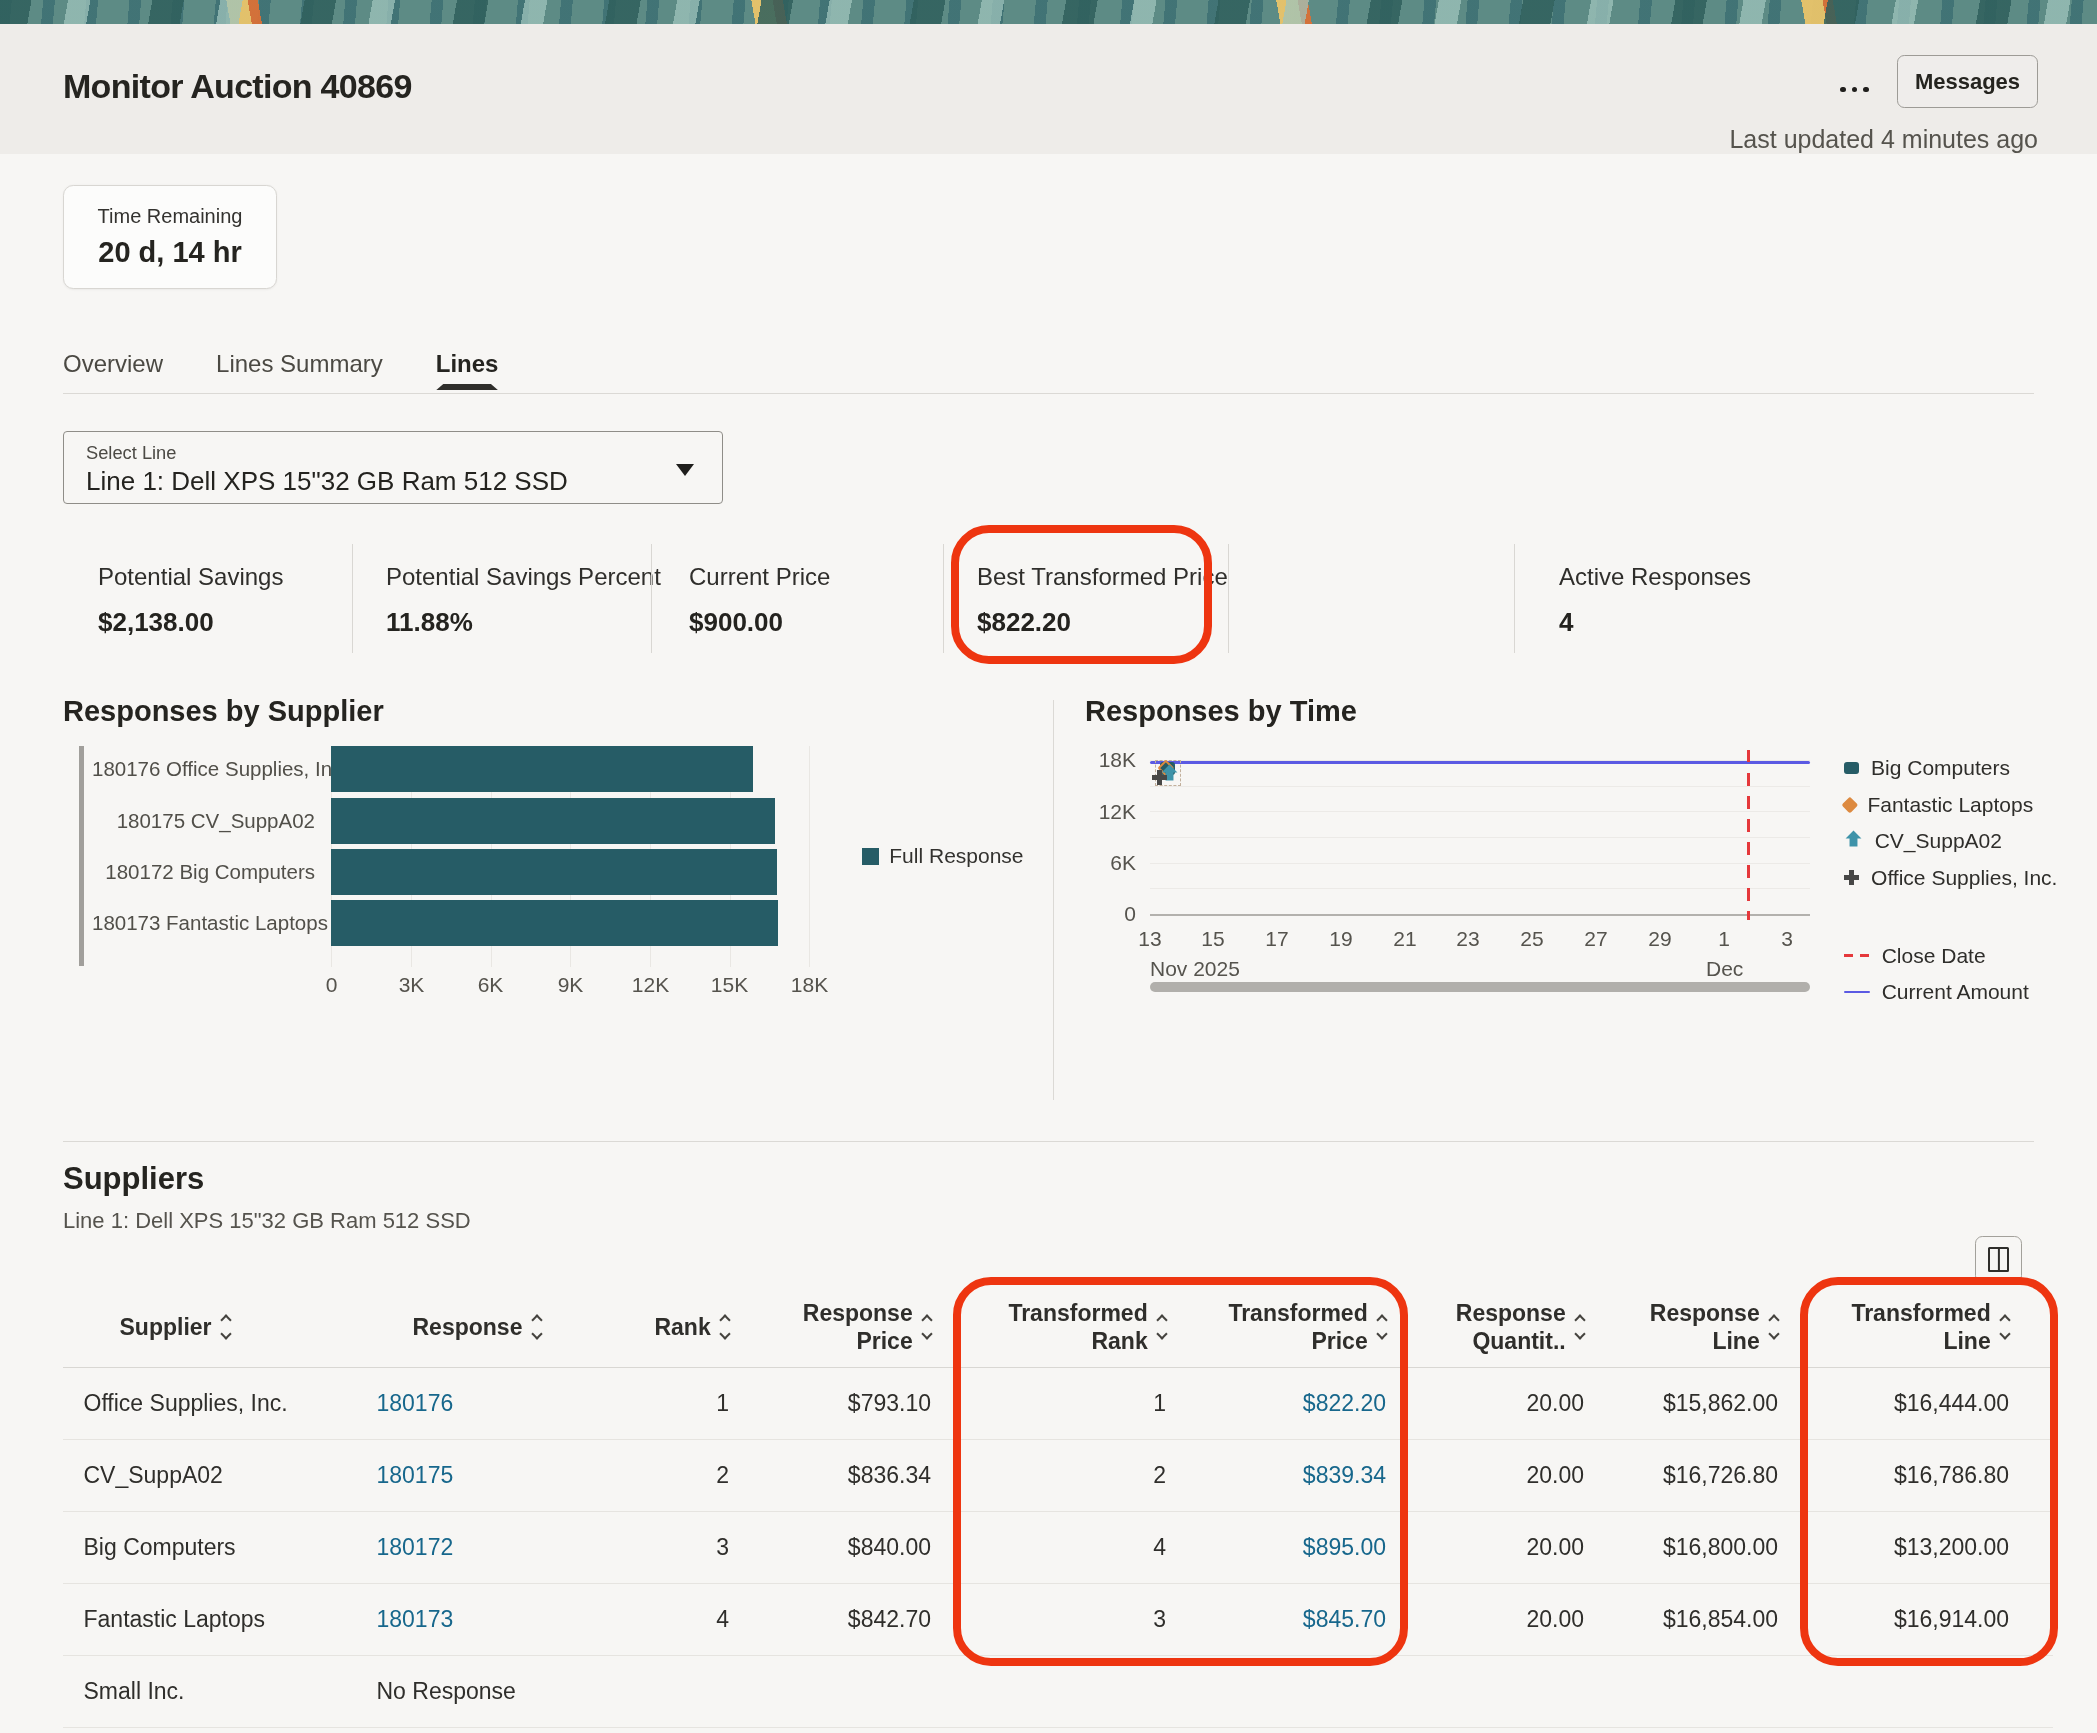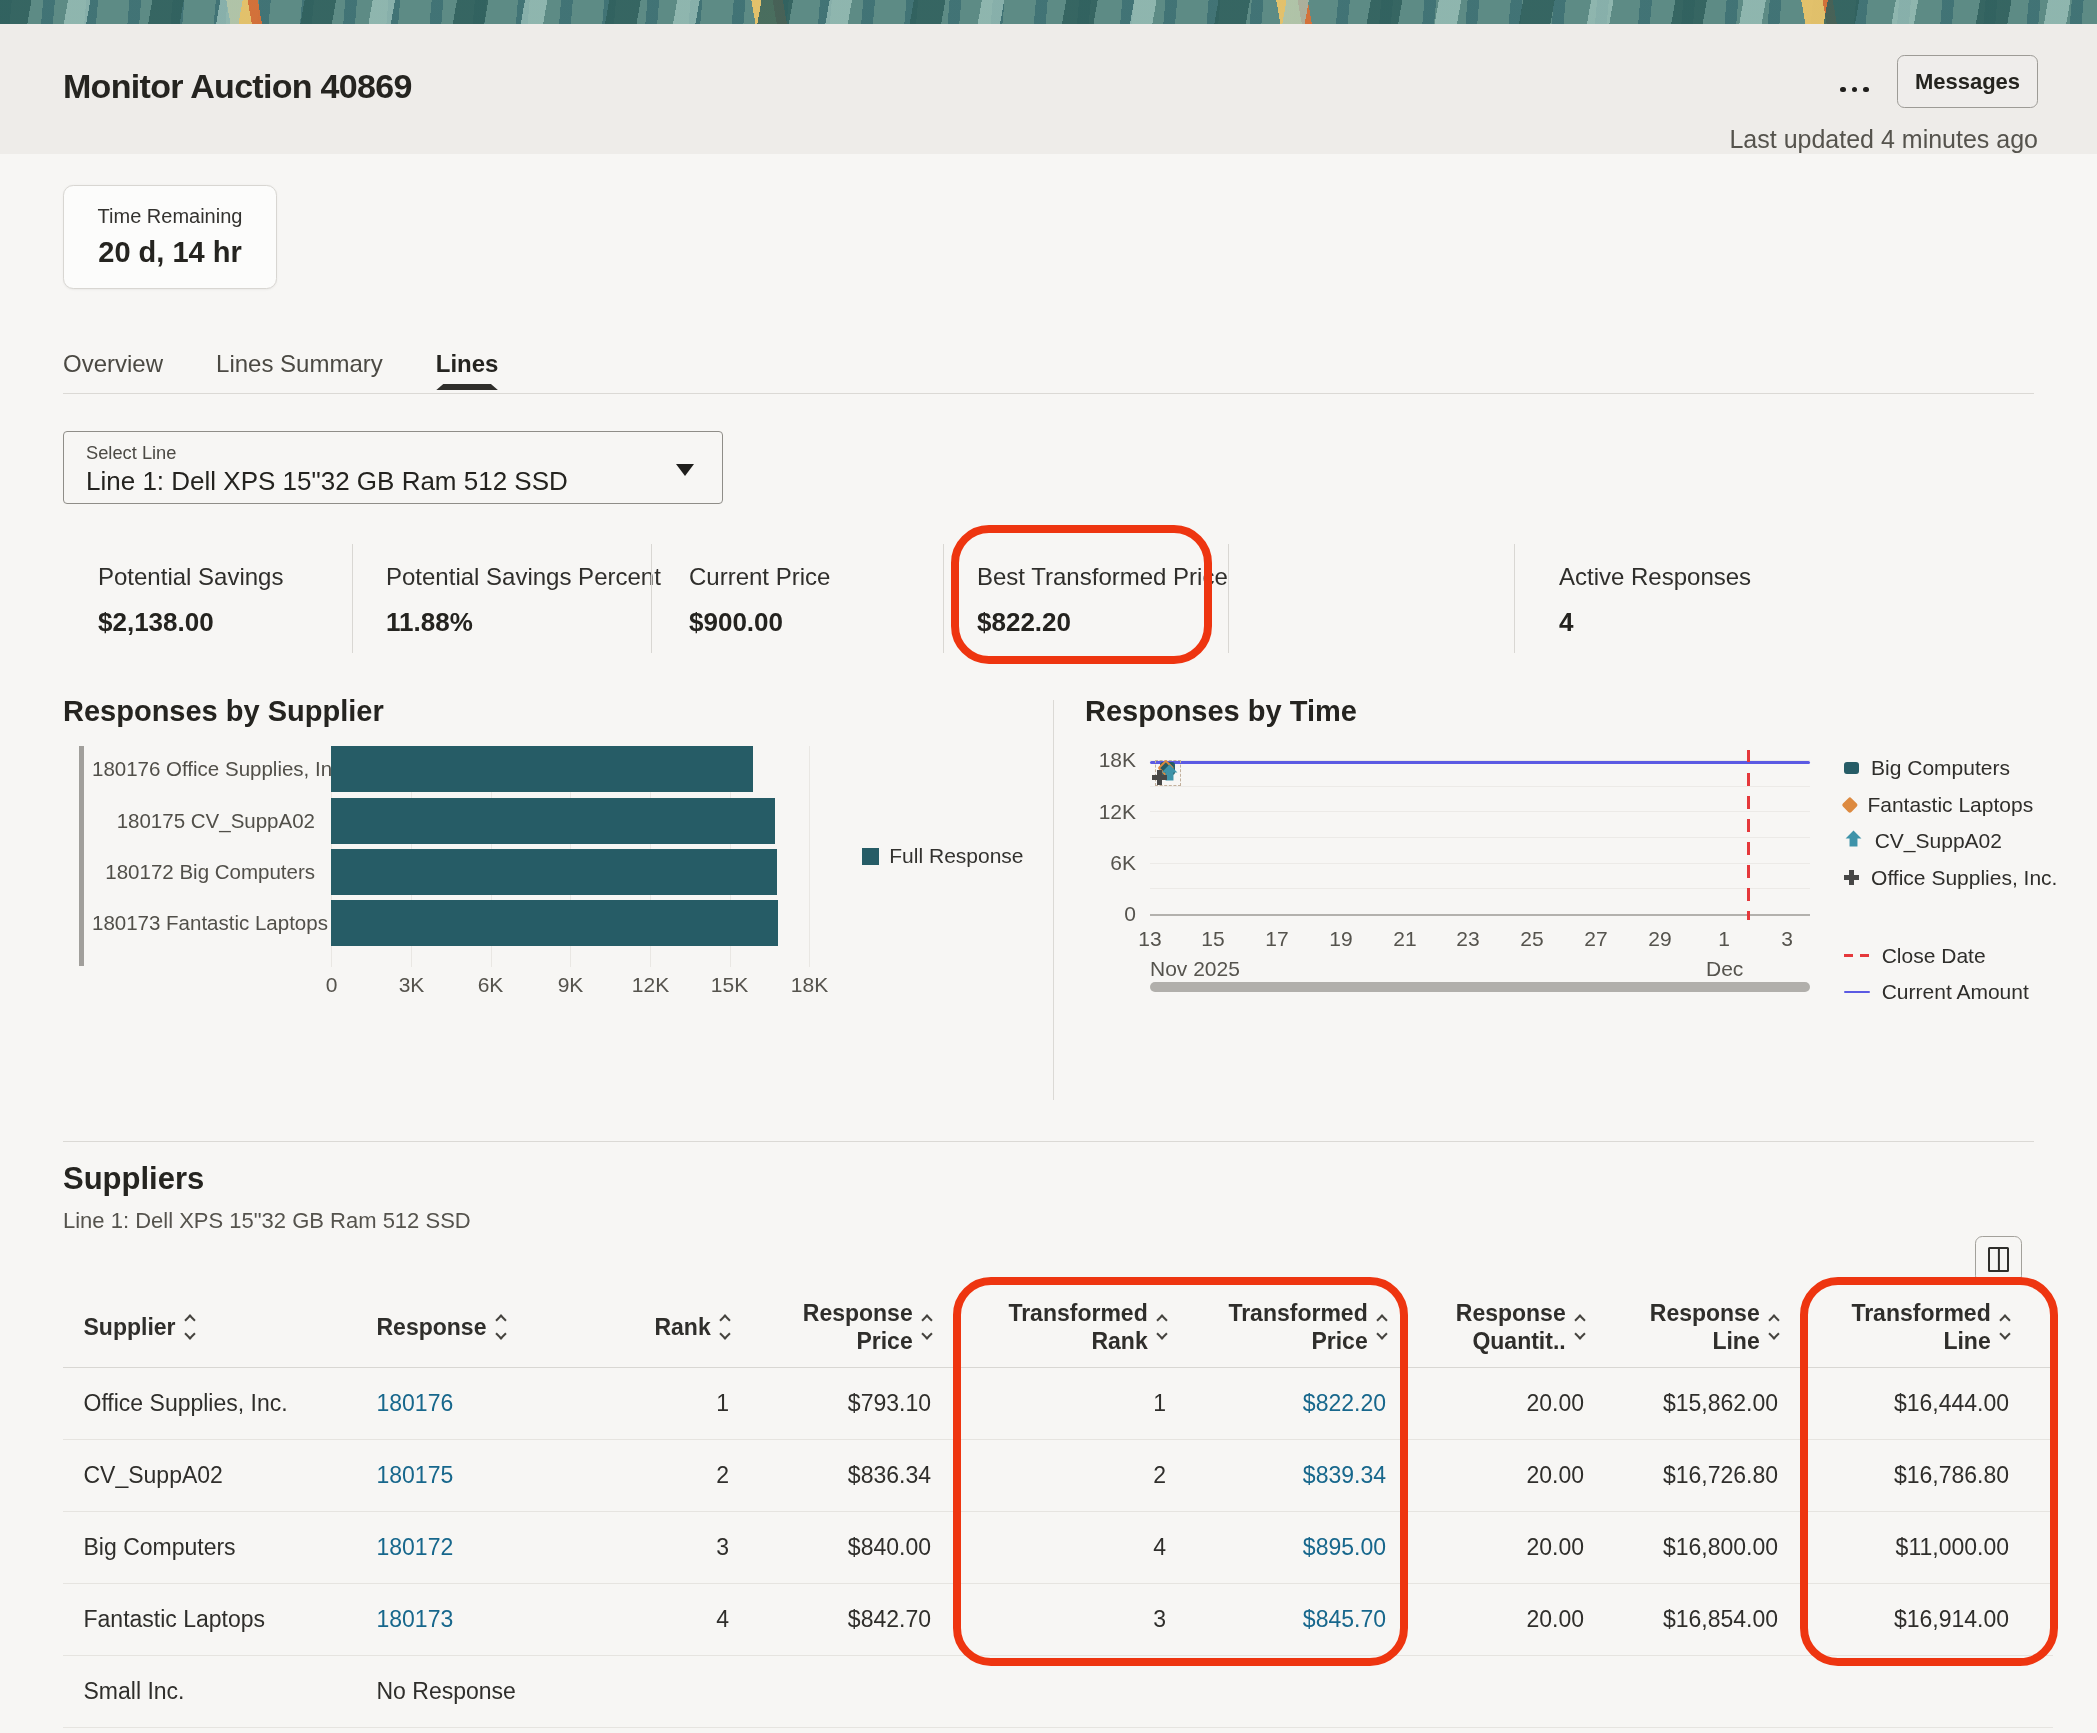--- a/index.html
+++ b/index.html
@@ -119,21 +119,21 @@
     display:flex; align-items:center; justify-content:center; background:#f7f6f4; cursor:pointer; }
   #grid-button .gi{ width:20.5px; height:25px; border:2.2px solid #2f2e2b; border-radius:1.5px; position:relative; }
   #grid-button .gi::after{ content:""; position:absolute; left:50%; top:0; width:2.2px; height:100%; background:#2f2e2b; transform:translateX(-50%); }
 
   #suppliers-table{ position:absolute; left:63px; top:1287px; width:1990px; }
   .trow{ display:grid; align-items:center; }
   #table-header{ height:81px; border-bottom:0.7px solid #d9d7d3; }
   .hcell{ display:flex; align-items:center; gap:10.3px; font-size:23px; font-weight:700; color:#2f2e2b; justify-content:flex-end; padding-right:22px; }
   .hcell .hlab{ display:flex; flex-direction:column; line-height:28px; text-align:right; }
   .hcell.left{ justify-content:flex-start; padding-right:0; padding-left:20.5px; }
-  .hcell.left .hlab{ text-align:right; }
+  .hcell.left .hlab{ text-align:right;margin-left:36px; }
   .sorter{ display:flex; flex-direction:column; gap:5.1px; cursor:pointer; }
   .sorter i{ width:8px; height:8px; border:solid #45433e; border-width:2.2px 2.2px 0 0; display:block; }
   .sorter .up{ transform:rotate(-45deg); }
   .sorter .dn{ transform:rotate(135deg); }
   .drow{ height:72px; border-bottom:0.7px solid #e6e4e0; }
   .cell{ font-size:23px; color:#2f2e2b; display:flex; align-items:center; justify-content:flex-end; padding-right:22px; white-space:nowrap; }
   .cell.left{ justify-content:flex-start; padding-right:0; padding-left:20.5px; }
   .cell .link{ color:#17678c; cursor:pointer; }
 </style>
 </head>
@@ -449,21 +449,21 @@
             <div class="link">180172</div>
           </div>
           <div class="cell">3</div>
           <div class="cell">$840.00</div>
           <div class="cell">4</div>
           <div class="cell">
             <div class="link">$895.00</div>
           </div>
           <div class="cell">20.00</div>
           <div class="cell">$16,800.00</div>
-          <div class="cell" style="padding-right: 44px;">$11,000.00</div>
+          <div class="cell" style="padding-right: 44px;">$13,200.00</div>
         </div>
         <div class="trow drow" style="grid-template-columns: 293px 220px 175px 202px 235px 220px 198px 194px 253px;">
           <div class="cell left">Fantastic Laptops</div>
           <div class="cell left">
             <div class="link">180173</div>
           </div>
           <div class="cell">4</div>
           <div class="cell">$842.70</div>
           <div class="cell">3</div>
           <div class="cell">

